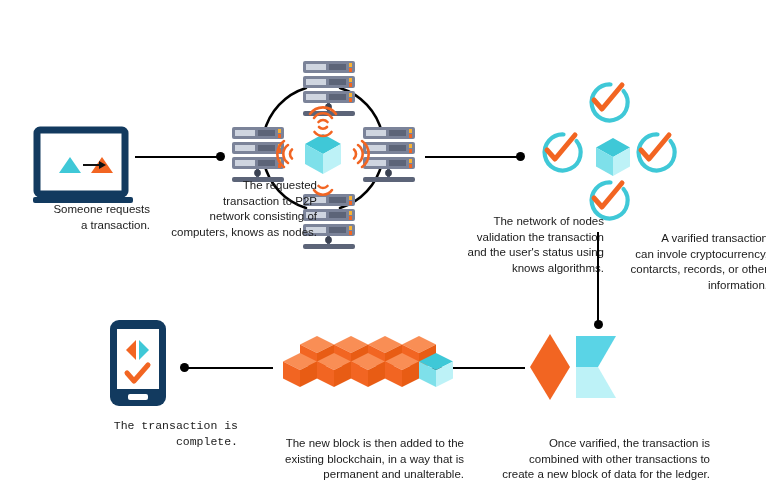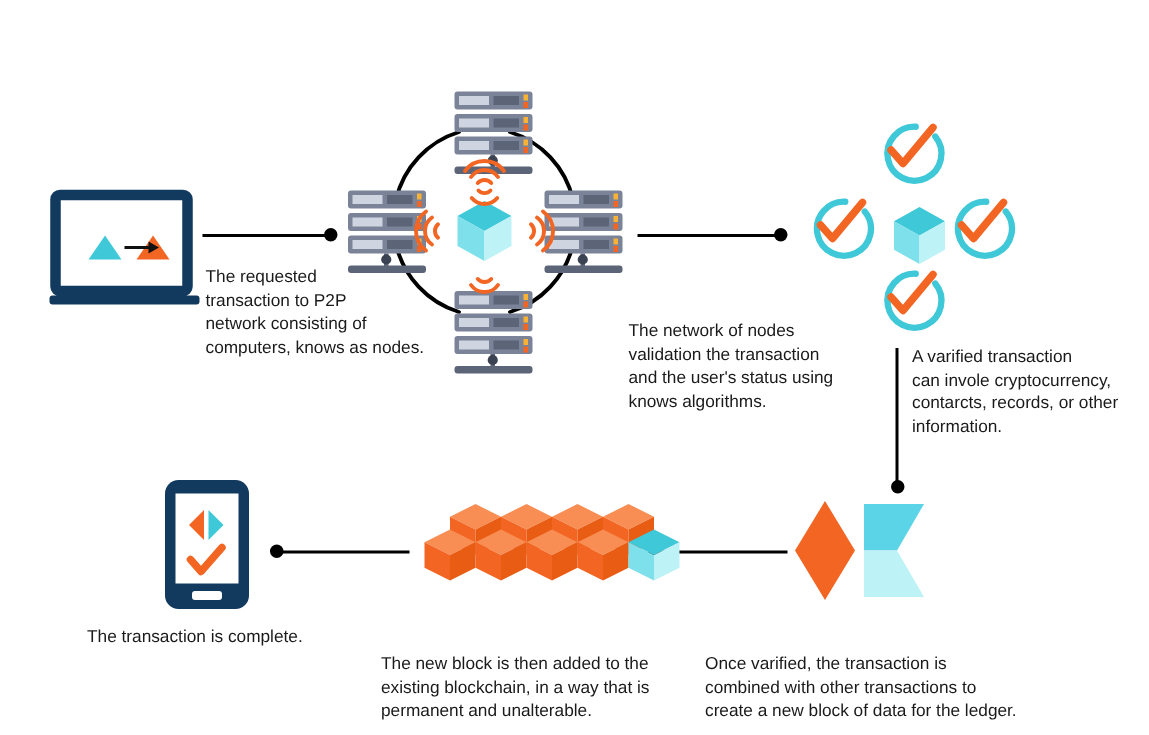--- a/index.html
+++ b/index.html
@@ -18,20 +18,21 @@
     overflow: hidden;
   }
   .abs { position: absolute; }
   .caption {
     position: absolute;
     font-family: "Liberation Sans", sans-serif;
     font-size: 11.5px;
     line-height: 15.5px;
     color: #1a1a1a;
     white-space: pre-line;
+    text-align: right;
   }
   .line-h {
     position: absolute;
     background: #000000;
     height: 2px;
   }
   .line-v {
     position: absolute;
     background: #000000;
     width: 2px;
@@ -55,20 +56,22 @@
       <rect x="4" y="0" width="88" height="64" rx="3" fill="#ffffff" stroke="#123a5f" stroke-width="7"></rect>
       <rect x="0" y="67" width="100" height="6" rx="2" fill="#123a5f"></rect>
       <polygon points="26,43 37,27 48,43" fill="#3fc8d7"></polygon>
       <polygon points="58,43 69,27 80,43" fill="#f26522"></polygon>
       <g>
         <rect x="50" y="34" width="17" height="2" fill="#111111"></rect>
         <polygon points="66,31 73,35 66,39" fill="#111111"></polygon>
       </g>
     </svg>
   </div>
+  <div class="caption" style="left:25px; top:202px; width:125px;">Someone requests
+a transaction.</div>
 
   <div class="line-h" style="left:135px; top:156px; width:85px;"></div>
   <div class="dot" style="left:216px; top:152px;"></div>
 
   <div class="abs" style="left:228px; top:55px;">
     <svg width="190" height="185" viewBox="0 0 190 185">
 
       <g fill="none" stroke="#000000" stroke-width="2.6" stroke-linecap="round">
         <path d="M 36,78 A 62,62 0 0 1 78,33"></path>
         <path d="M 112,33 A 62,62 0 0 1 154,78"></path>
@@ -322,15 +325,15 @@
   <div class="abs" style="left:110px; top:320px;">
     <svg width="56" height="86" viewBox="0 0 56 86">
       <rect x="0" y="0" width="56" height="86" rx="9" fill="#123a5f"></rect>
       <rect x="7" y="9" width="42" height="60" fill="#ffffff"></rect>
       <rect x="18" y="74" width="20" height="6" rx="2" fill="#ffffff"></rect>
       <polygon points="26,20 26,40 16,30" fill="#f26522"></polygon>
       <polygon points="29,20 29,40 39,30" fill="#3fc8d7"></polygon>
       <polyline points="17,53 24,61 38,45" fill="none" stroke="#f26522" stroke-width="5" stroke-linecap="round" stroke-linejoin="round"></polyline>
     </svg>
   </div>
-  <div class="caption" style="left:58px; top:418px; width:180px;">The transaction is complete.</div>
+  <div class="caption" style="left:58px; top:418px; width:180px;font-family:Liberation Mono, monospace;">The transaction is complete.</div>
 
 </div>
 
 </body></html>

